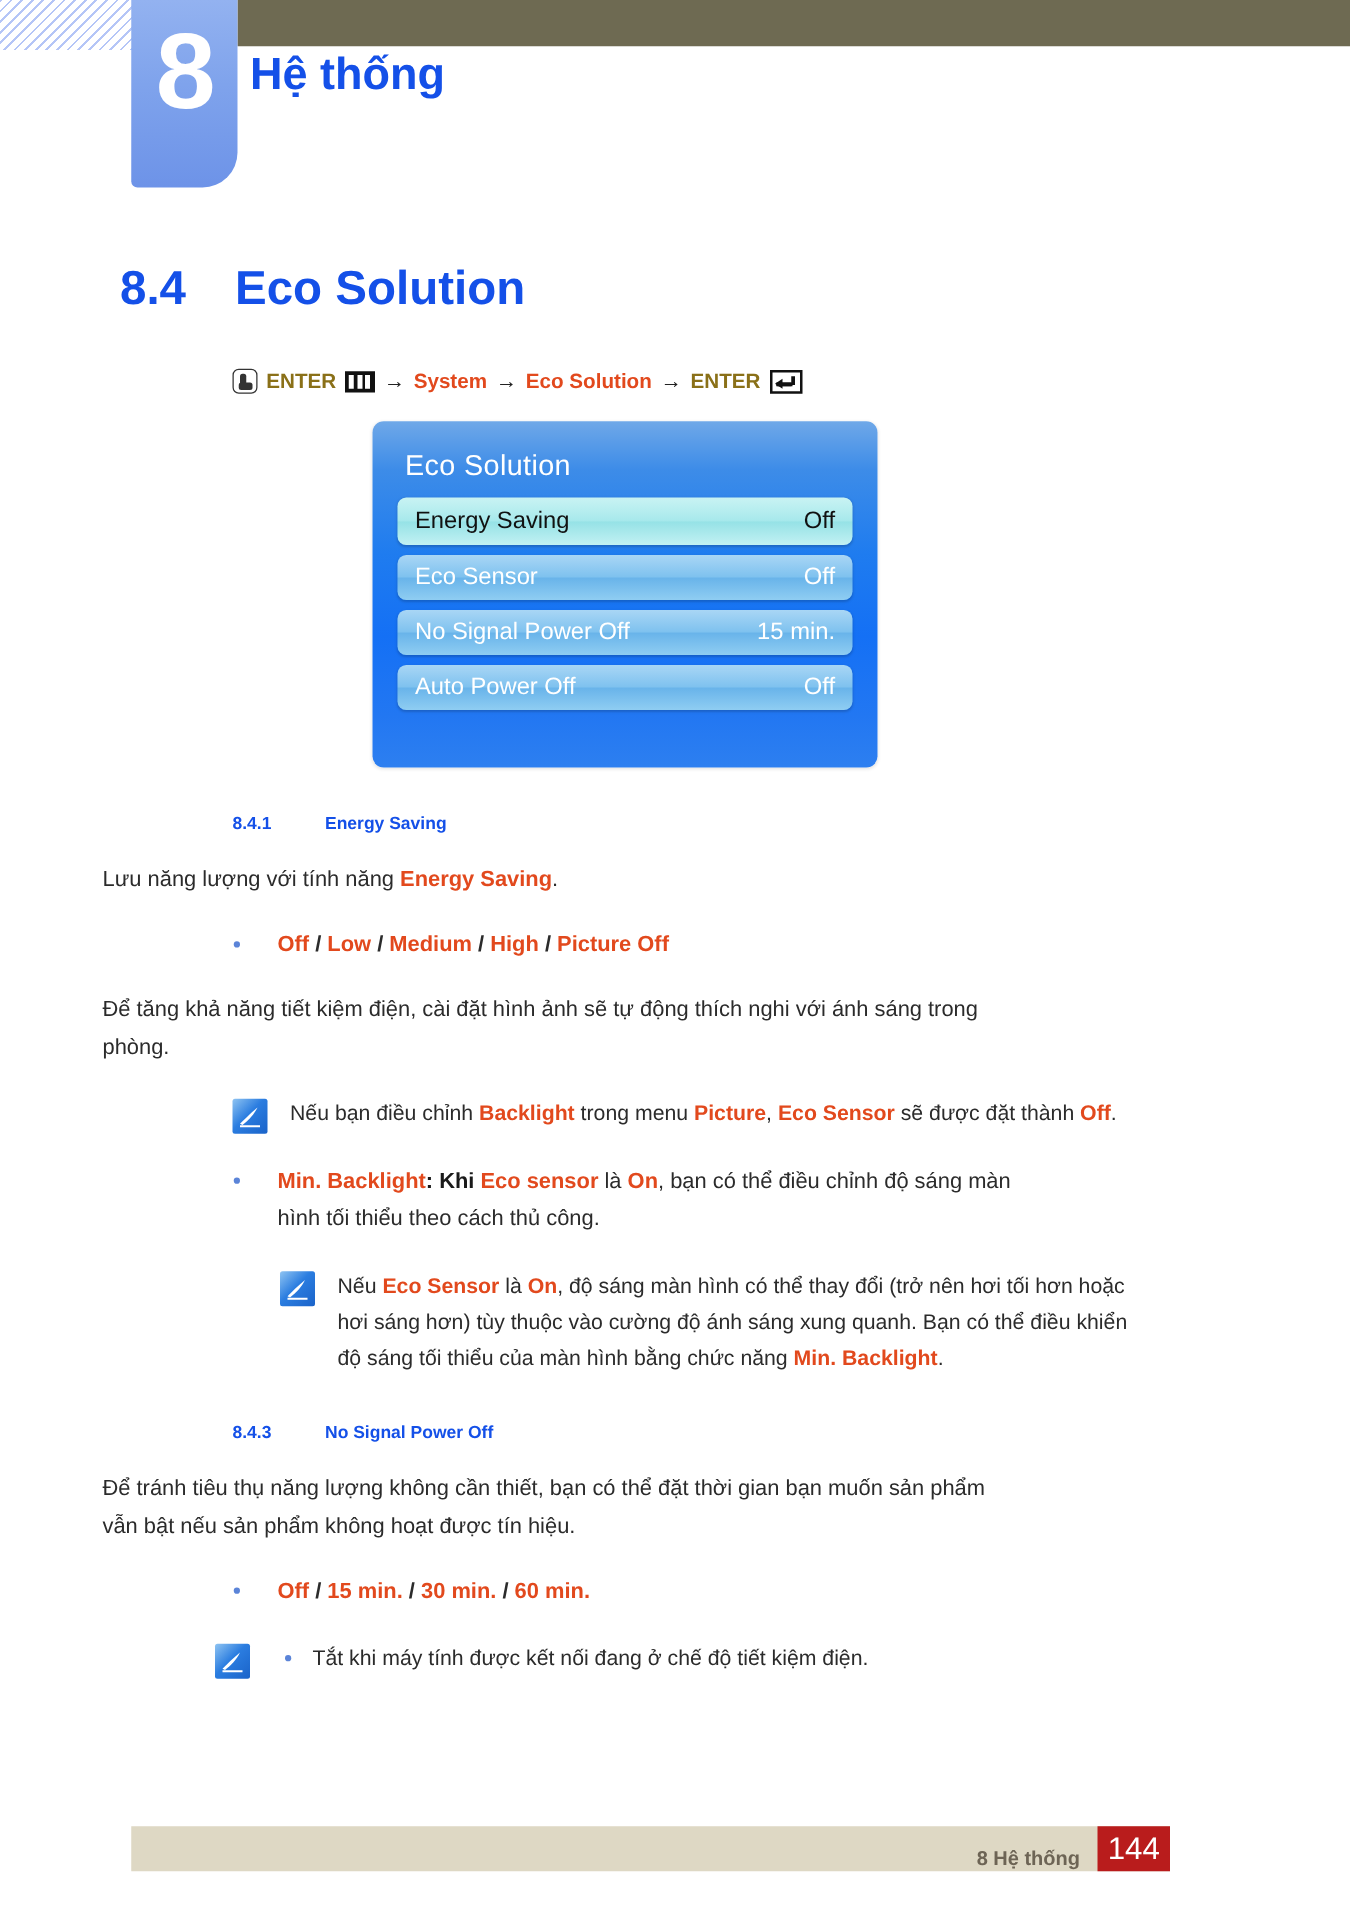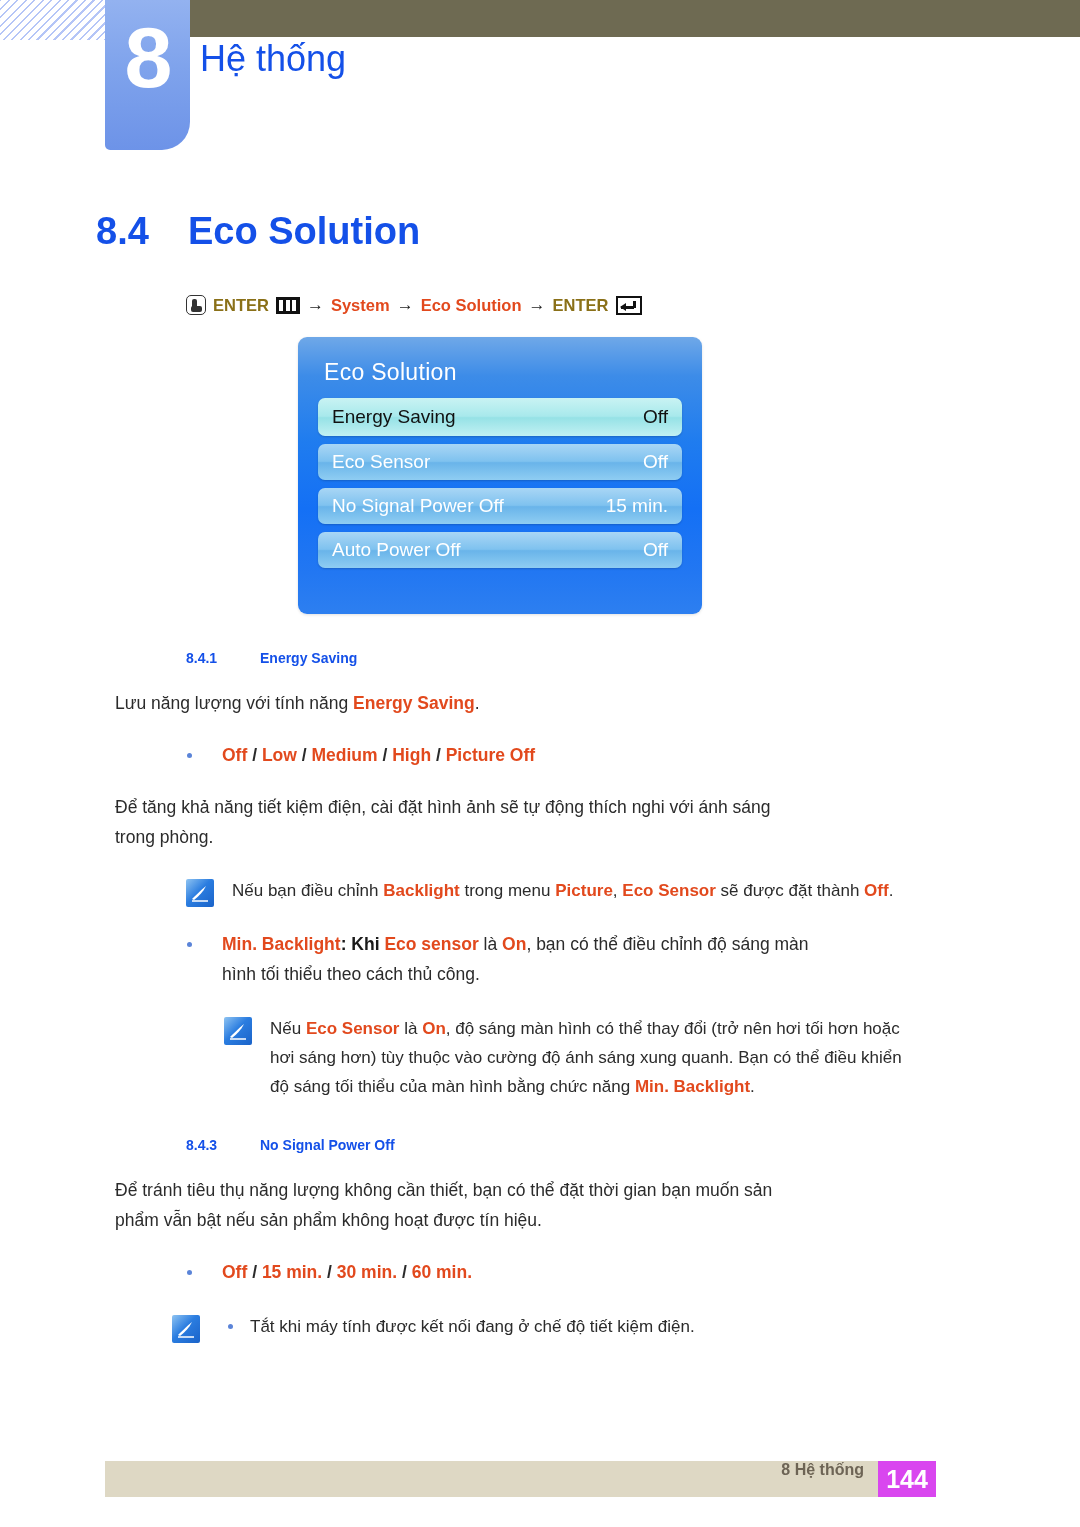--- a/index.html
+++ b/index.html
@@ -52,21 +52,21 @@
     font-weight: bold;
     line-height: 1;
     margin-top: 14px;
     letter-spacing: -2px;
   }
 
   .chap-title {
     position: absolute;
     left: 200px; top: 38px;
     font-size: 36px;
-    font-weight: normal;
+    font-weight: bold;
     color: #1450e8;
   }
 
   
   .content { position: relative; padding: 0 80px 0 0; }
 
   .sec-title {
     margin: 50px 0 0 96px;
     font-size: 38px;
     font-weight: bold;
@@ -204,21 +204,21 @@
     margin: 36px 0 0 186px;
     font-size: 14px;
     font-weight: bold;
     color: #1450e8;
     display: flex;
     align-items: baseline;
   }
   .sub-title .num { width: 74px; flex: none; }
 
   p.body {
-    margin: 22px 186px 0 115px;
+    margin: 22px 186px 0 82px;
     font-size: 17.5px;
     line-height: 1.72;
     color: #2b2b2b;
   }
 
   b.or { color: #e2491d; }
   b.bk { color: #1a1a1a; }
 
   
   .bullet {
@@ -276,35 +276,35 @@
   }
 
   
   .footer {
     position: absolute;
     left: 105px; bottom: 30px;
     width: 831px;
     height: 36px;
     background: #ded8c4;
     display: flex;
-    align-items: flex-start;
+    align-items: flex-end;
     justify-content: flex-end;
   }
   .foot-label {
     font-size: 16px;
     font-weight: bold;
     color: #6d6455;
     margin-right: 14px;
   }
   .foot-page {
     width: 58px; height: 36px;
-    background: #d946ef;
+    background: #b91c1c;
     color: #ffffff;
     font-size: 25px;
-    font-weight: bold;
+    font-weight: normal;
     display: flex;
     align-items: center;
     justify-content: center;
   }
 </style>
 </head>
 <body>
 
 <div class="header">
   <div class="hatch"></div>

